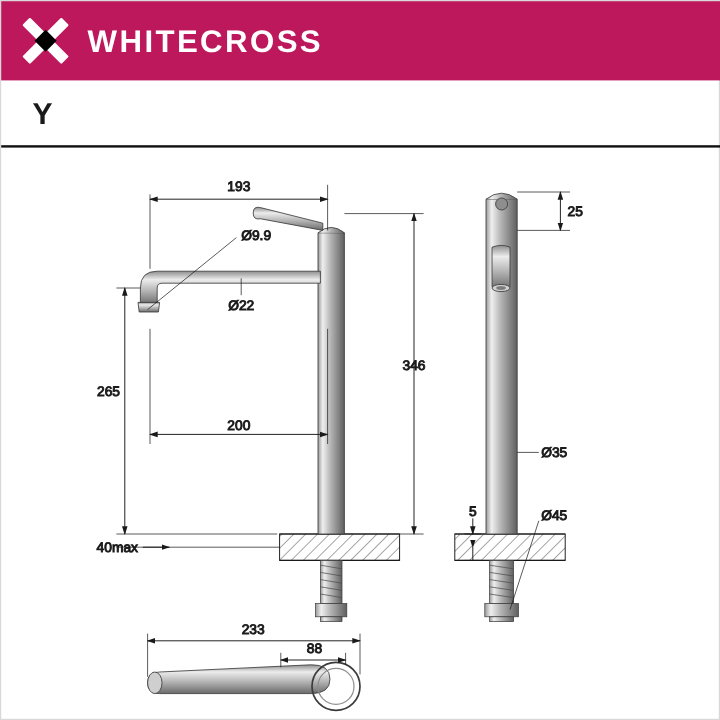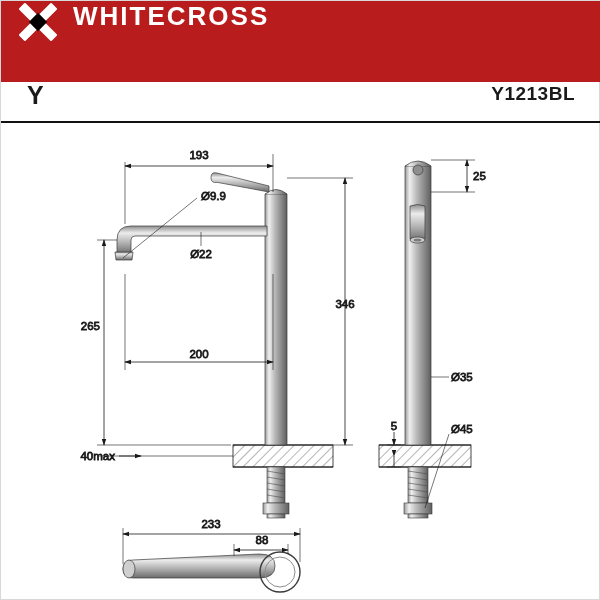--- a/index.html
+++ b/index.html
@@ -18,23 +18,24 @@
   .page {
     position: absolute;
     inset: 0;
     border: 1px solid #d8d8d8;
     box-sizing: border-box;
   }
   
   .brand-bar {
     position: absolute;
     left: 0; top: 0;
-    width: 600px; height: 81px;
-    background: #b91c1c;
+    width: 600px; height: 66px;
+    background: #be185d;
     display: flex;
+    align-items: center;
   }
   .brand-logo {
     width: 42px; height: 42px;
     margin-left: 16px;
     position: relative;
     flex: 0 0 auto;
   }
   .brand-logo .bar {
     position: absolute;
     left: 50%; top: 50%;
@@ -100,21 +101,20 @@
     <div class="brand-logo">
       <div class="bar a"></div>
       <div class="bar b"></div>
       <div class="notch"></div>
     </div>
     <div class="brand-name">WHITECROSS</div>
   </div>
 
   <div class="title-row">
     <div class="series-letter">Y</div>
-    <div class="model-code">Y1213BL</div>
   </div>
 
   <div class="drawing">
     <svg class="tech" width="600" height="478" viewBox="0 0 600 478" xmlns="http://www.w3.org/2000/svg">
       <defs>
         <marker id="arrL" markerWidth="9" markerHeight="7" refX="8" refY="3.5" orient="auto">
           <path d="M9,3.5 L0,0.6 L0,6.4 z" fill="#1a1a1a"></path>
         </marker>
         <marker id="arrR" markerWidth="9" markerHeight="7" refX="1" refY="3.5" orient="auto">
           <path d="M0,3.5 L9,0.6 L9,6.4 z" fill="#1a1a1a"></path>

